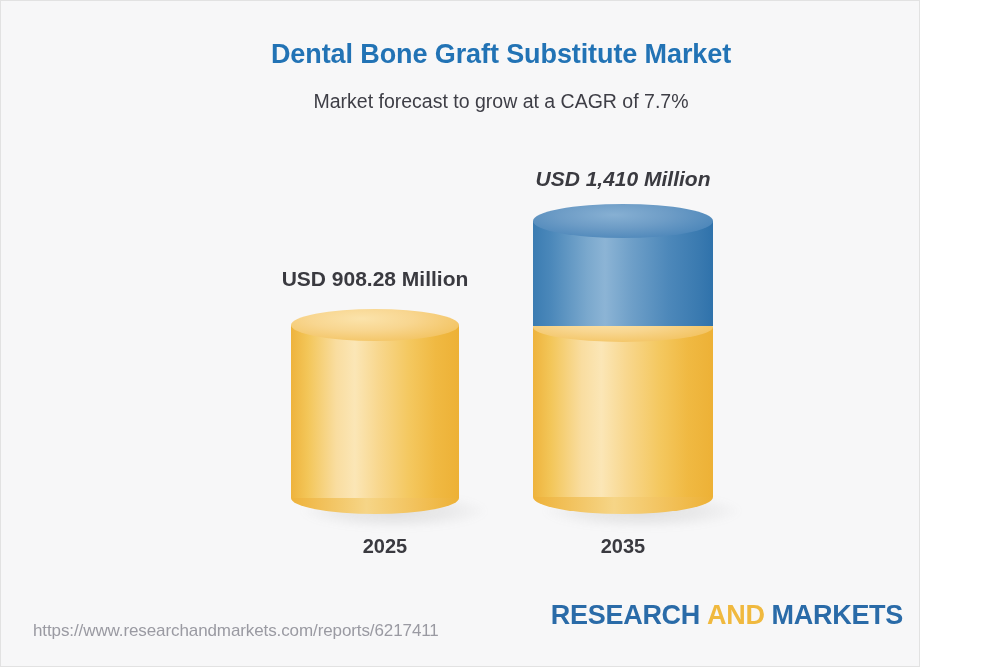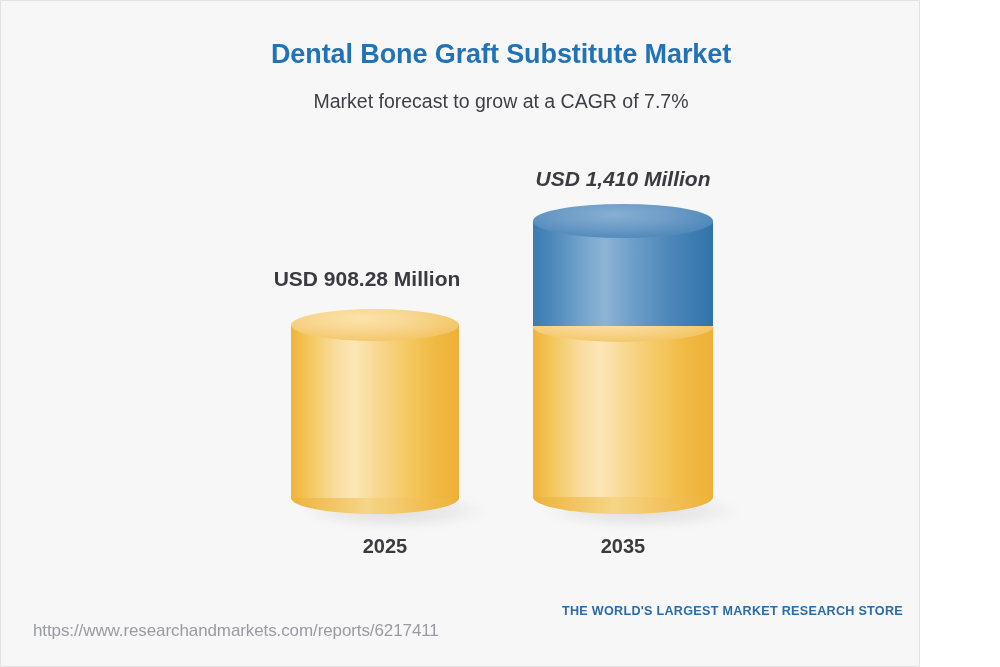--- a/index.html
+++ b/index.html
@@ -178,21 +178,21 @@
 <div id="canvas">
 
   <div id="chart-title">Dental Bone Graft Substitute Market</div>
 
   <div id="chart-subtitle">Market forecast to grow at a CAGR of 7.7%</div>
 
   <div id="plot-area">
 
     <div class="bar-group" style="left:0; top:0; width:1000px; height:600px;">
 
-      <div class="value-label" style="left:196px; top:266px;">USD 908.28 Million</div>
+      <div class="value-label" style="left:204px; top:266px;">USD 908.28 Million</div>
 
       <div class="cyl-shadow" style="left:300px; top:492px; width:186px; height:36px;"></div>
 
       <div class="cylinder" style="left:290px; top:308px; width:168px; height:205px;">
 
         <div class="seg-cap cap-yellow-bottom" style="top:173px; height:32px;"></div>
 
         <div class="seg-body fill-yellow" style="top:16px; height:173px;"></div>
 
         <div class="seg-cap cap-yellow-top" style="top:0px; height:32px;"></div>
@@ -222,16 +222,18 @@
       </div>
 
       <div class="category-label" style="left:522px; top:534px;">2035</div>
     </div>
 
   </div>
 
   <div id="footer-url">https://www.researchandmarkets.com/reports/6217411</div>
 
   <div id="logo">
-    <div id="logo-tagline">THE WORLD'S LARGEST MARKET RESEARCH STORE</div>
+    <div id="logo-wordmark">
+      <span class="logo-blue">RESEARCH</span><span class="logo-gold" style="margin:0 7px;">AND</span><span class="logo-blue">MARKETS</span>
+    </div>
   </div>
 
 </div>
 
 </body></html>

